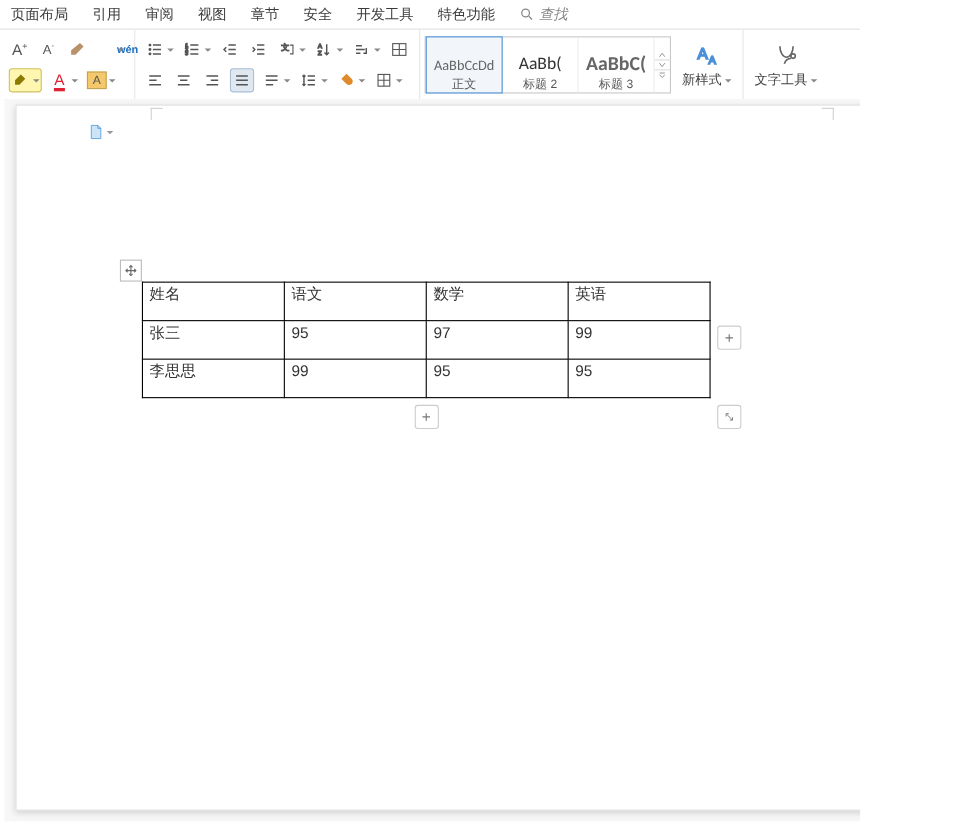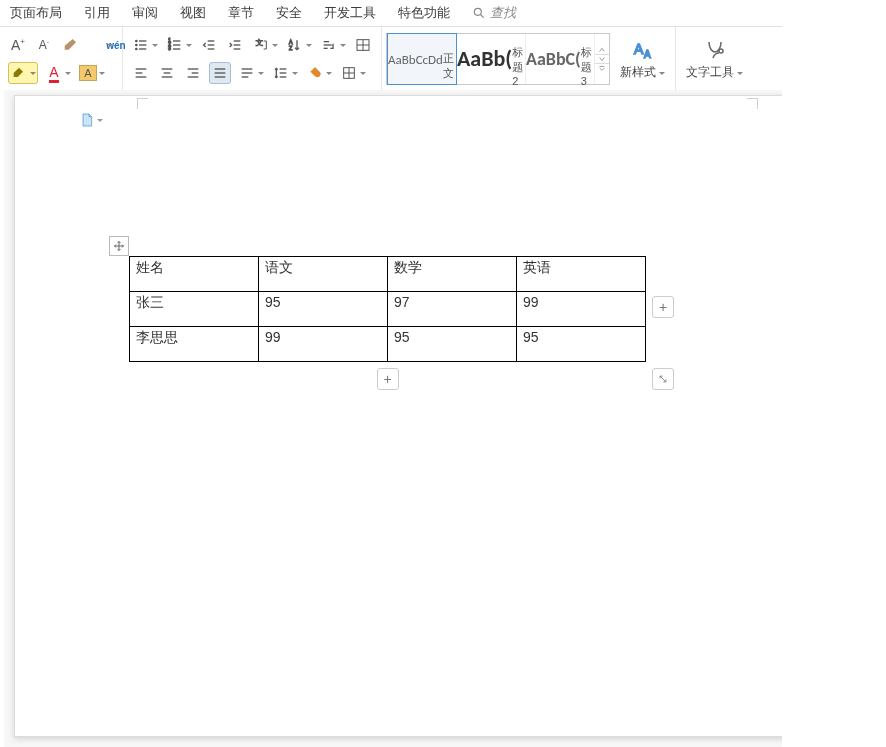--- a/index.html
+++ b/index.html
@@ -24,28 +24,28 @@
 .ic.hl{background:#fff7b0;border:1px solid #d0c060;}
 .ic.hl svg{color:#8a7a00;}
 .ic.fontA{color:#d23;}
 .bgA-box{width:16px;height:14px;background:#f5c96b;border:1px solid #bfa45b;}
 .ic.pinyin{color:#1b6fc2;}
 .ic.pinyin span{font-size:10px;font-weight:bold;margin-left:40px;}
 .ic.eraser svg{color:#b8926b;}
 
 
 .style-gallery{display:flex;align-items:center;border:1px solid #c8c8c8;height:50px;margin:6px 0 6px 4px;}
-.style-item{width:68px;height:100%;display:flex;flex-direction:row;align-items:center;justify-content:space-between;font-size:11px;color:#555;border-right:1px solid #eee;}
+.style-item{width:68px;height:100%;display:flex;flex-direction:column;align-items:center;justify-content:flex-end;font-size:11px;color:#555;border-right:1px solid #eee;}
 .style-item.sel{background:#f2f6fb;border:1px solid #4a90d9;}
 .style-item .sample{font-family:Calibri,Arial;color:#333;line-height:1;}
 .style-item .sample.s0{font-size:13px;color:#666;}
 .style-item .sample.s1{font-size:20px;font-weight:bold;}
-.style-item .sample.s2{font-size:22px;font-weight:bold;}
+.style-item .sample.s2{font-size:16px;font-weight:normal;}
 .style-item .sample.s3{font-size:18px;font-weight:bold;color:#666;}
-.style-item .lbl{margin-top:14px;}
+.style-item .lbl{margin-top:2px;}
 .gal-handle{width:14px;display:flex;flex-direction:column;}
 .gal-handle div{flex:1;border-bottom:1px solid #ddd;display:flex;align-items:center;justify-content:center;}
 .gal-handle div:last-child{border-bottom:none;}
 .gal-handle svg{width:8px;height:8px;}
 
 .big-btn{display:flex;flex-direction:column;align-items:center;justify-content:center;padding:0 10px;font-size:12px;color:#444;gap:2px;}
 .big-btn svg{width:24px;height:24px;}
 .big-btn.drop .cap::after{content:"";display:inline-block;margin-left:3px;border:3px solid transparent;border-top-color:#888;transform:translateY(2px);}
 
 

